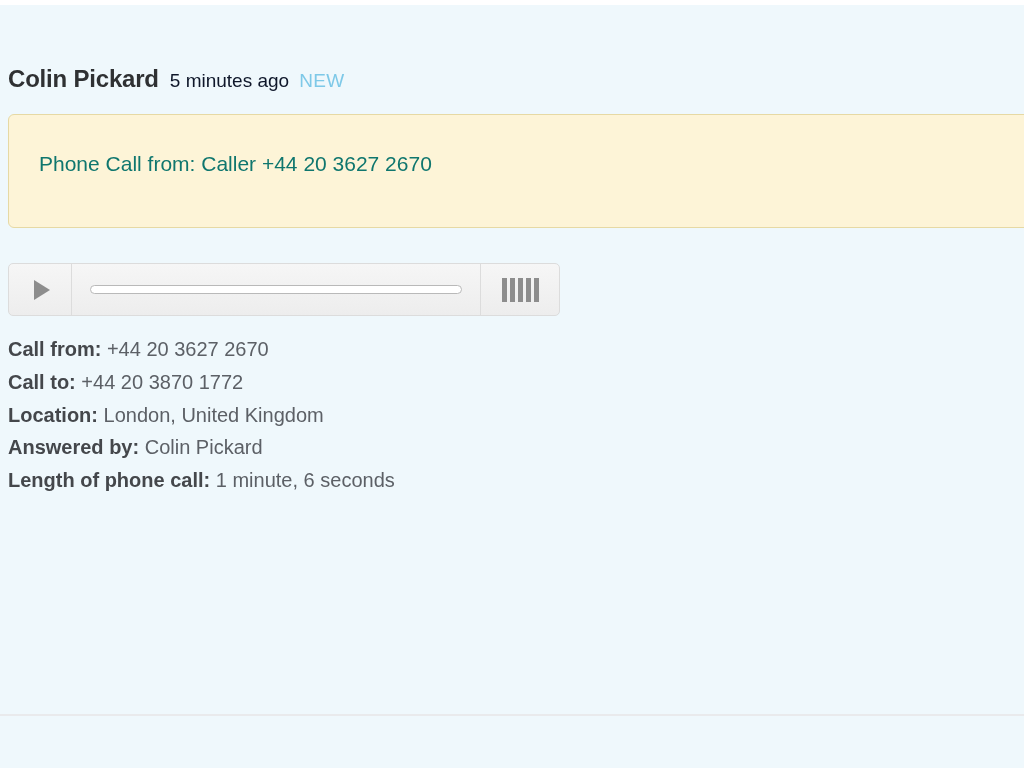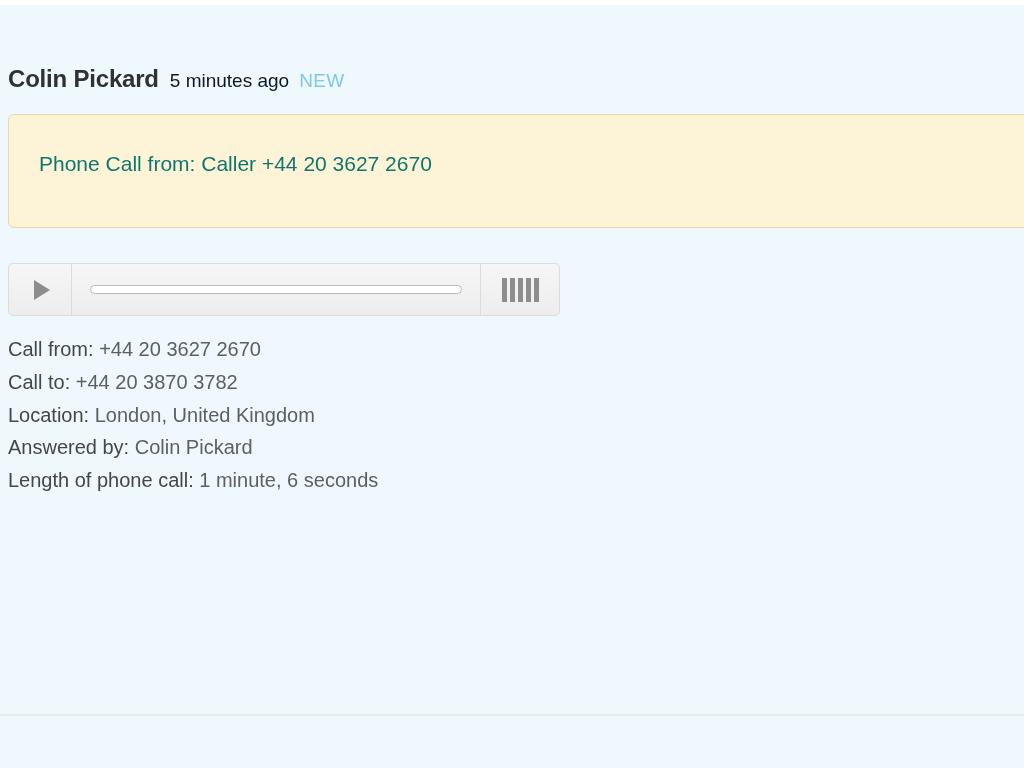--- a/index.html
+++ b/index.html
@@ -150,21 +150,21 @@
     text-decoration: underline;
     line-height: 1.58;
   }
   .detail-line {
     font-size: 20px;
     color: #5c6066;
     line-height: 1.64;
     white-space: nowrap;
   }
   .detail-line .k {
-    font-weight: normal;
+    font-weight: bold;
     color: #44474b;
   }
   .transcript {
     font-size: 19px;
     color: #5c6066;
     line-height: 1.72;
     width: 1008px;
   }
 
   
@@ -211,21 +211,21 @@
   </div>
 
   <div class="details">
 
     <div class="detail-line">
       <span class="k">Call from:</span>
       <span>+44 20 3627 2670</span>
     </div>
     <div class="detail-line">
       <span class="k">Call to:</span>
-      <span>+44 20 3870 3782</span>
+      <span>+44 20 3870 1772</span>
     </div>
     <div class="detail-line">
       <span class="k">Location:</span>
       <span>London, United Kingdom</span>
     </div>
     <div class="detail-line">
       <span class="k">Answered by:</span>
       <span>Colin Pickard</span>
     </div>
     <div class="detail-line">

